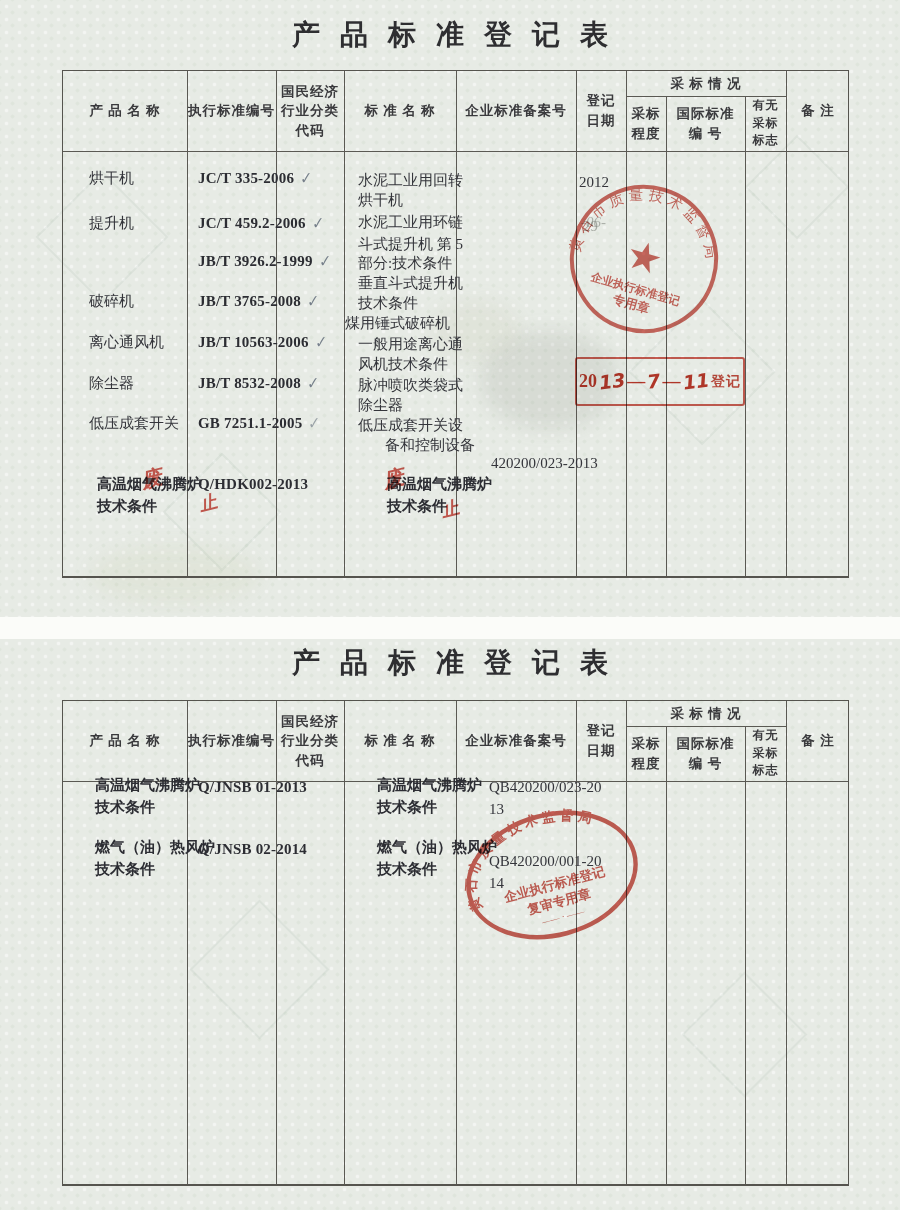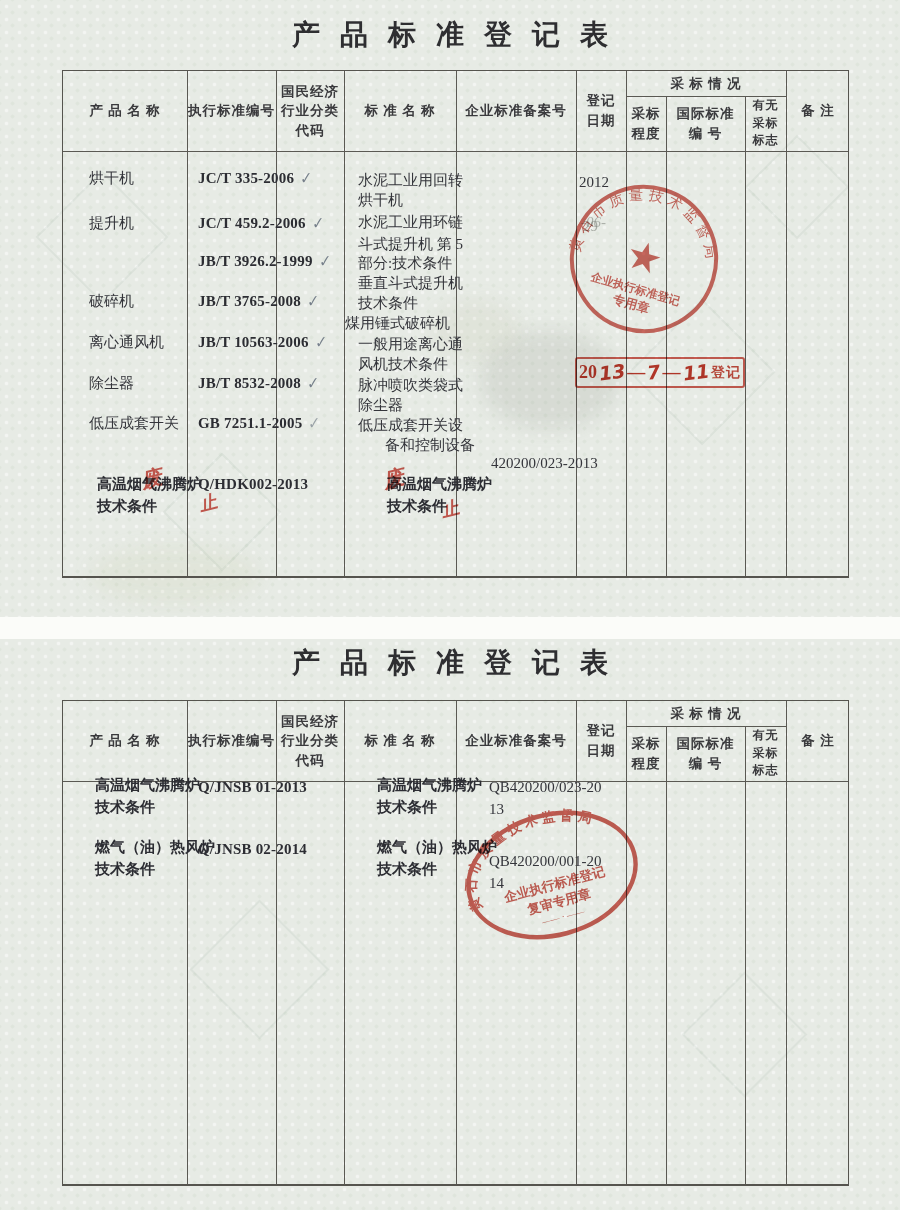--- a/index.html
+++ b/index.html
@@ -149,21 +149,21 @@
       <circle cx="78" cy="78" r="72" fill="none" stroke="currentColor" stroke-width="4"></circle>
       <defs>
           <path id="arcP1" d="M 15 94 A 64 64 0 1 1 141 94" fill="none"></path>
         </defs>
       <text font-size="14.5" letter-spacing="4.5"><textPath href="#arcP1" startOffset="4">黄石市质量技术监督局</textPath></text>
       <text x="78" y="90" text-anchor="middle" font-size="40">★</text>
       <text x="78" y="113" text-anchor="middle" font-size="11.5" font-weight="bold">企业执行标准登记</text>
       <text x="78" y="129" text-anchor="middle" font-size="12.5" font-weight="bold">专用章</text>
     </svg>
 
-    <div class="datestamp" style="left:512px;top:286px;width:170px;height:31px;">
+    <div class="datestamp" style="left:512px;top:286px;width:170px;height:49px;">
       <span>20</span>
       <span class="hand">13</span>
       <span>—</span>
       <span class="hand">7</span>
       <span>—</span>
       <span class="hand">11</span>
       <span class="dsuffix">登记</span>
     </div>
   </div>
 

